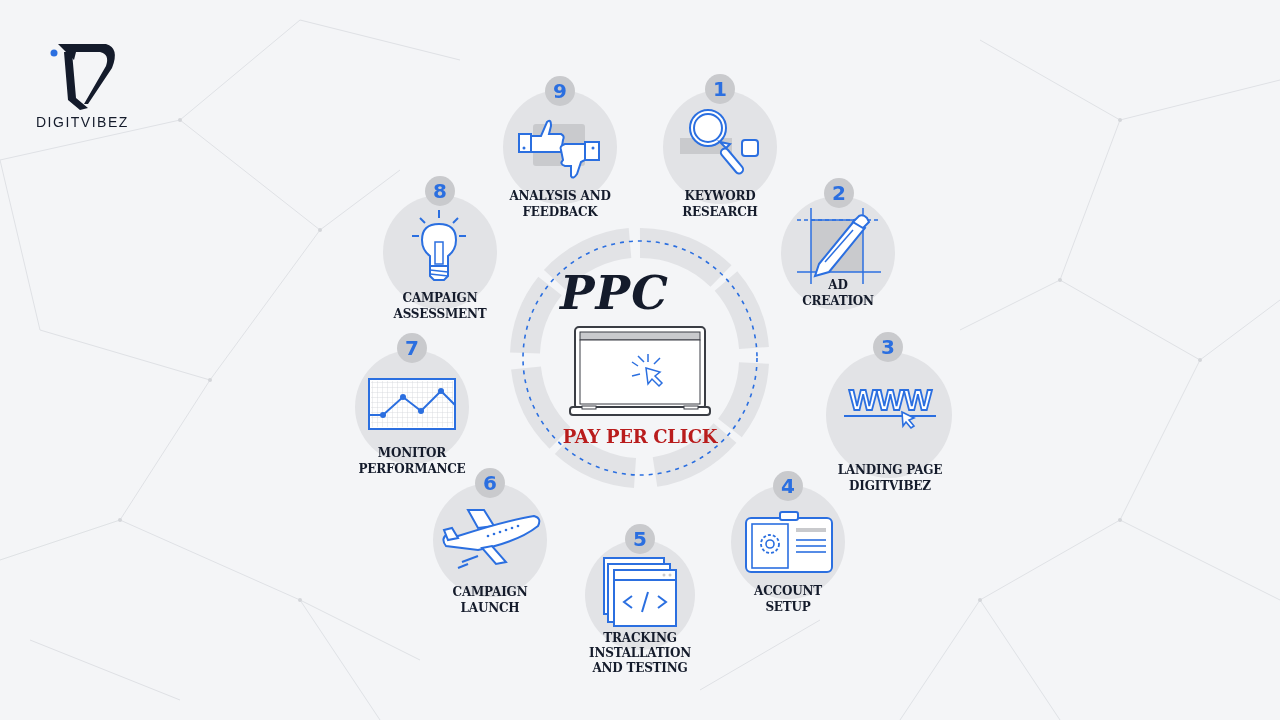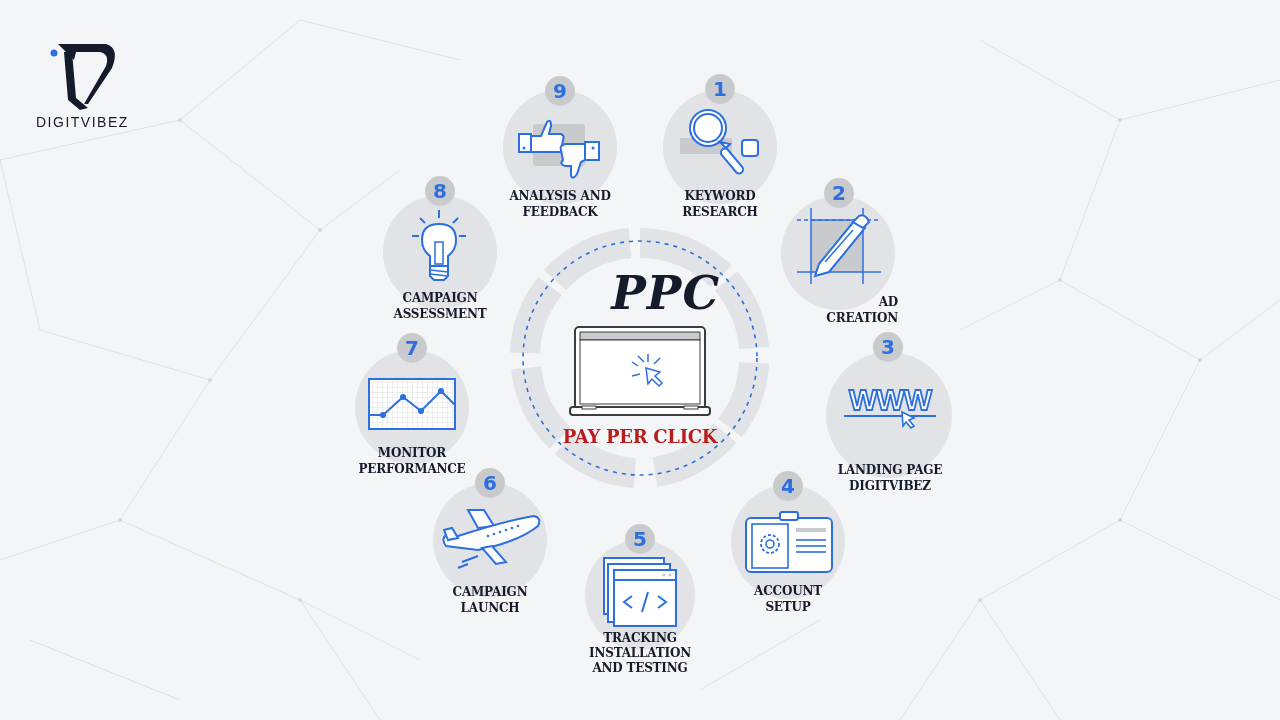--- a/index.html
+++ b/index.html
@@ -10,21 +10,21 @@
   .logo-text{position:absolute;left:36px;top:114px;width:96px;text-align:left;
     font-family:"Liberation Sans",sans-serif;font-size:14px;letter-spacing:1.5px;color:#141b2b;font-weight:400;}
   .node{position:absolute;}
   .circle{position:absolute;border-radius:50%;background:#e2e3e6;}
   .badge{position:absolute;width:30px;height:30px;border-radius:50%;background:#c9cacd;
     color:#2b6fe0;font-family:"DejaVu Sans","Liberation Sans",sans-serif;font-weight:bold;font-size:20px;
     text-align:center;line-height:30px;}
   .label{position:absolute;text-align:center;color:#141b2b;font-weight:bold;font-size:12px;line-height:16px;
     font-family:"DejaVu Serif","Liberation Serif",serif;white-space:nowrap;letter-spacing:-0.2px;}
   .icon{position:absolute;}
-  .ppc-title{position:absolute;left:560px;top:266px;width:160px;text-align:right;font-size:46px;
+  .ppc-title{position:absolute;left:560px;top:266px;width:160px;text-align:left;font-size:46px;
     font-weight:bold;font-style:italic;color:#141b2b;font-family:"DejaVu Serif","Liberation Serif",serif;letter-spacing:1px;}
   .ppc-sub{position:absolute;left:540px;top:426px;width:200px;text-align:center;font-size:18px;
     font-weight:bold;color:#b91c1c;font-family:"DejaVu Serif","Liberation Serif",serif;letter-spacing:-0.3px;}
 </style>
 </head>
 <body>
 
 <svg class="bg" viewBox="0 0 1280 720">
   <g stroke="#dfe1e5" stroke-width="1" fill="none">
     <path d="M0 160 L180 120 L320 230 L210 380 L40 330 Z"></path>
@@ -144,21 +144,21 @@
       <line x1="2" y1="14" x2="86" y2="14" stroke-dasharray="4 3"></line>
       <line x1="2" y1="66" x2="86" y2="66"></line>
       <line x1="16" y1="14" x2="68" y2="14"></line>
     </g>
     <g fill="#fff" stroke="#2b6fe0" stroke-width="2">
       <path d="M24 58 L60 14 L70 22 L34 66 L20 70 Z"></path>
       <path d="M58 16 L64 10 Q68 8 72 12 L74 16 L68 22 Z"></path>
     </g>
     <line x1="30" y1="56" x2="58" y2="24" stroke="#2b6fe0" stroke-width="1.5"></line>
   </svg>
-  <div class="label" style="left:778px;top:294px;width:120px;text-align:right;">
+  <div class="label" style="left:778px;top:277px;width:120px;">
     <div>AD</div>
     <div>CREATION</div>
   </div>
 </div>
 
 <div class="node">
   <div class="circle" style="left:383px;top:195px;width:114px;height:114px;"></div>
   <div class="badge" style="left:425px;top:176px;">8</div>
   <svg class="icon" style="left:408px;top:208px;" width="62" height="76" viewBox="0 0 62 76">
     <g stroke="#2b6fe0" stroke-width="2" fill="none">

